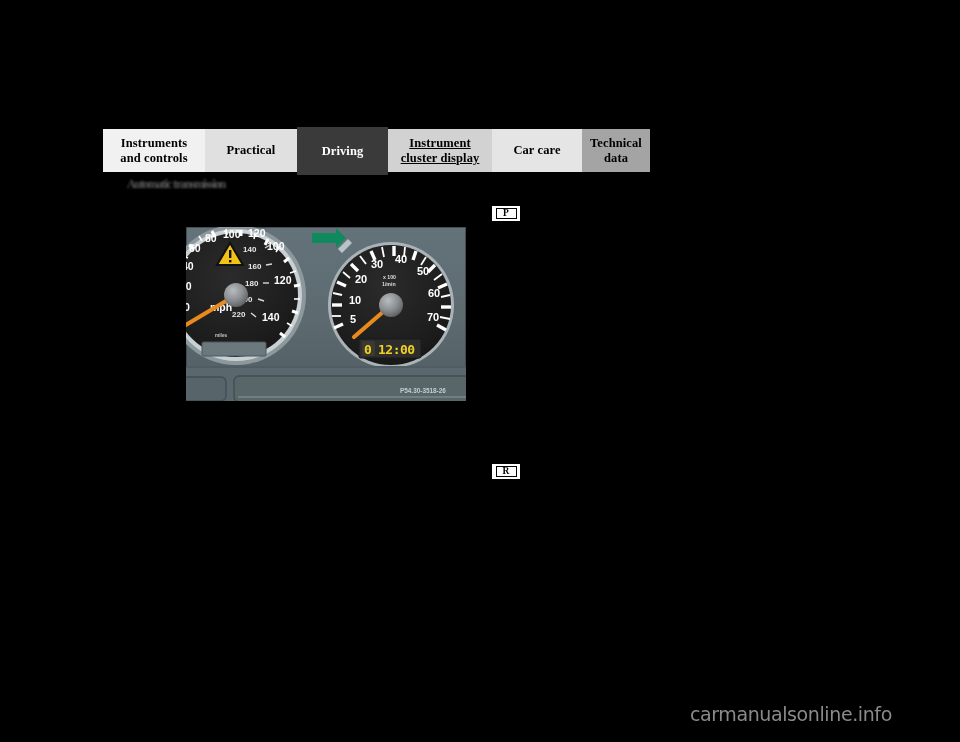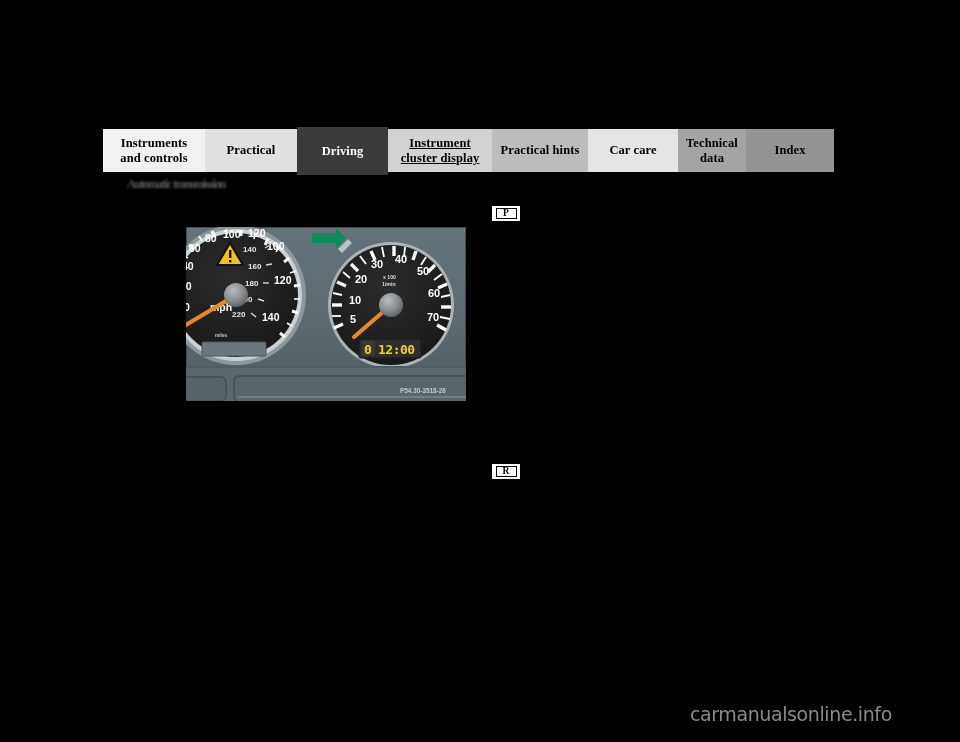--- a/index.html
+++ b/index.html
@@ -134,38 +134,32 @@
     <span>Driving</span>
   </div>
 
   <div class="tab" style="width:104px;background:#d2d2d2;text-decoration:underline;">
     <span>
       <span>Instrument</span><br>
       <span>cluster display</span>
     </span>
   </div>
 
-  <div class="tab" style="width:96px;background:#bcbcbc;">
-    <span>Practical hints</span>
-  </div>
 
   <div class="tab" style="width:90px;background:#e5e5e5;">
     <span>Car care</span>
   </div>
 
   <div class="tab" style="width:68px;background:#a4a4a4;">
     <span>
       <span>Technical</span><br>
       <span>data</span>
     </span>
   </div>
 
-  <div class="tab" style="width:88px;background:#949494;">
-    <span>Index</span>
-  </div>
 
 </div>
 
 <div id="section-heading">Automatic transmission</div>
 
 <div id="cluster-figure">
   <svg width="280" height="174" viewBox="0 0 280 174" xmlns="http://www.w3.org/2000/svg">
     <defs>
       <radialGradient id="hubGrad" cx="38%" cy="32%" r="72%">
         <stop offset="0%" stop-color="#b9bcbe"></stop>

